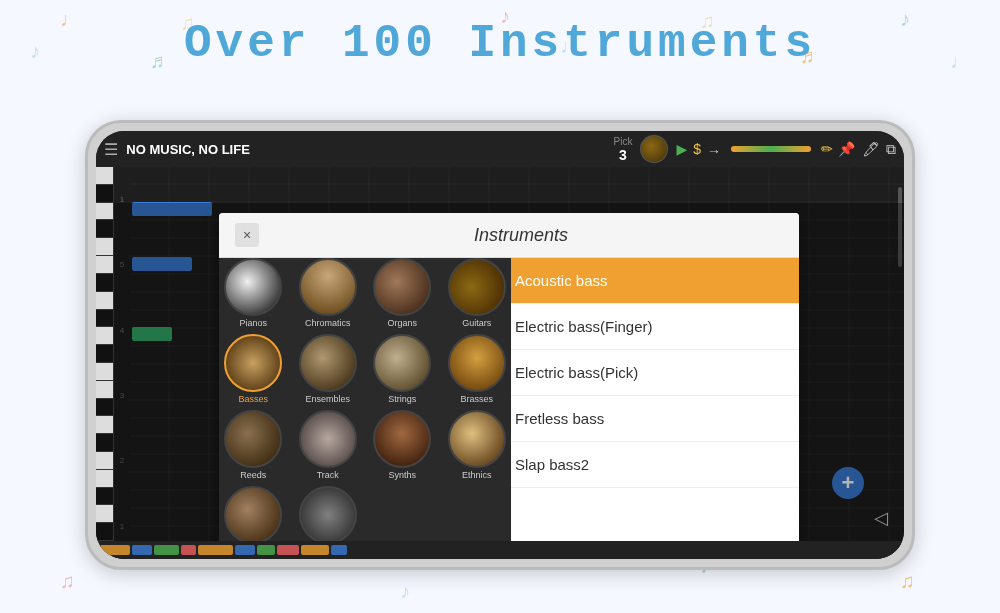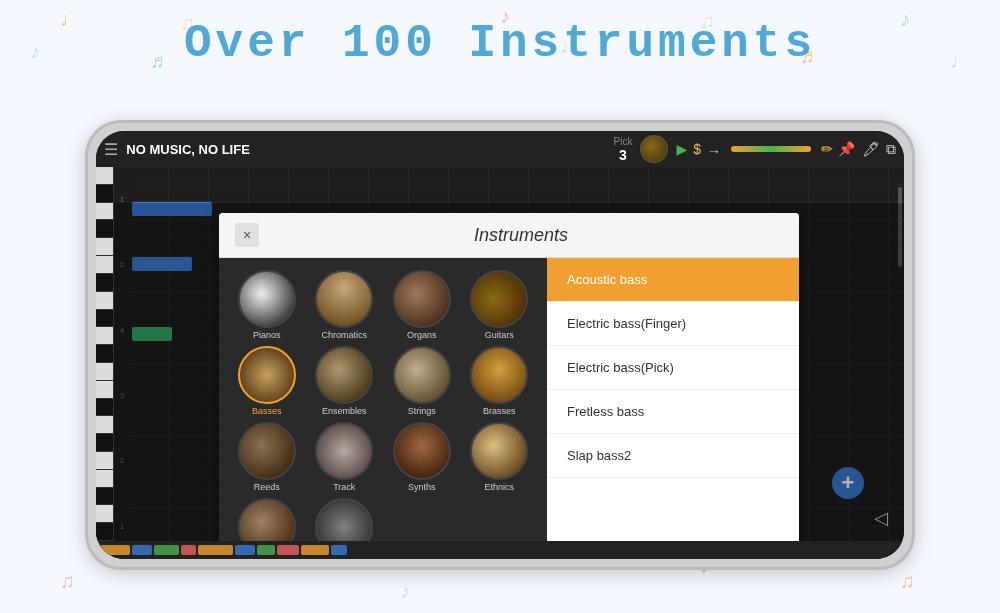--- a/index.html
+++ b/index.html
@@ -191,23 +191,23 @@
       font-style: italic;
     }
 
     .dialog-body {
       display: flex;
       height: 310px;
     }
 
     
     .categories-panel {
-      width: 328px;
+      width: 292px;
       background: #2a2a2a;
-      padding: 12px;
+      padding: 0;
       display: grid;
       grid-template-columns: repeat(4, 1fr);
       gap: 6px;
       align-content: start;
     }
 
     .category-item {
       display: flex;
       flex-direction: column;
       align-items: center;
@@ -282,23 +282,23 @@
     }
 
     
     .instruments-list {
       flex: 1;
       background: white;
       overflow-y: auto;
     }
 
     .instrument-item {
-      padding: 14px 20px;
+      padding: 14px 4px;
       border-bottom: 1px solid #eee;
-      font-size: 13px;
+      font-size: 15px;
       color: #333;
       cursor: pointer;
     }
     .instrument-item.selected {
       background: #f0a030;
       color: white;
     }
 
     
     .timeline-area {

